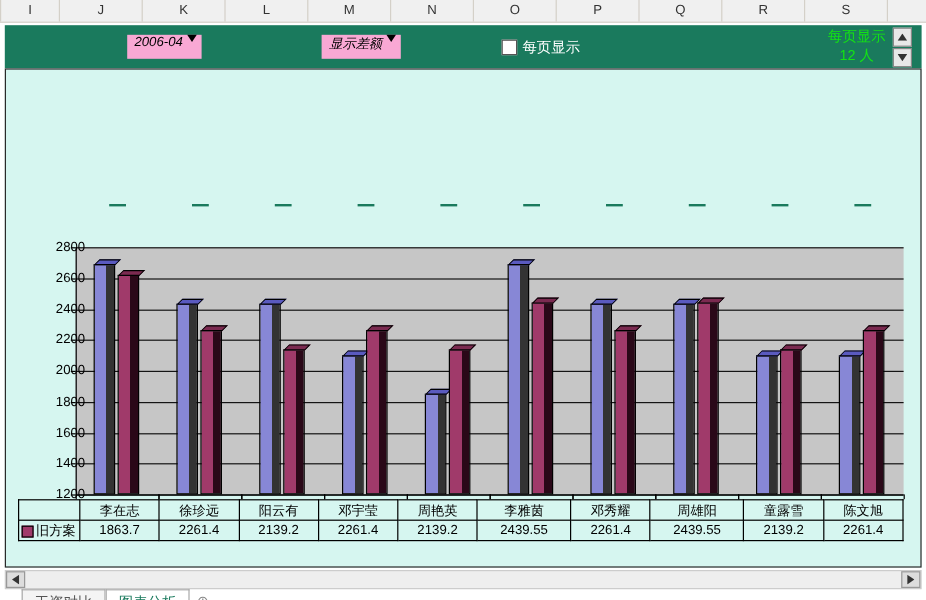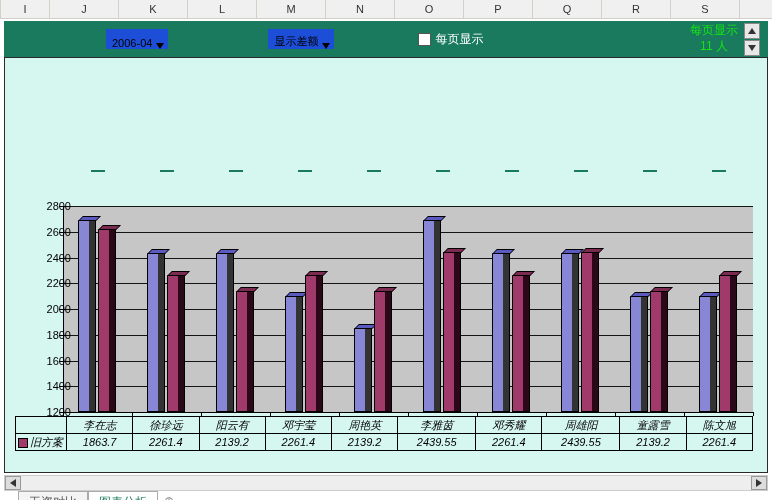--- a/index.html
+++ b/index.html
@@ -1,20 +1,20 @@
 <!DOCTYPE html>
 <html><head>
 <meta charset="utf-8">
 <style>
   html,body{margin:0;padding:0;width:772px;height:500px;font-family:"Microsoft YaHei",SimSun,Arial,sans-serif;font-size:11px;color:#000;background:#fff;overflow:hidden;}
   .col-headers{display:flex;height:18px;border-bottom:1px solid #d4d0c8;background:#f0f0f0;}
   .col-h{width:68px;text-align:center;line-height:18px;color:#333;border-right:1px solid #d4d0c8;font-size:11px;}
   .col-h:first-child{width:48px;border-left:1px solid #d4d0c8;}
   .control-bar{height:36px;background:#1a7a5d;margin:2px 4px 0 4px;display:flex;align-items:center;gap:6px;padding:0 8px;box-sizing:border-box;}
-  .dropdown{display:inline-flex;align-items:flex-end;background:#1d4ed8;height:20px;padding:0 4px 0 6px;font-size:11px;color:#000;}
+  .dropdown{display:inline-flex;align-items:flex-start;background:#f9a8d4;height:20px;padding:0 4px 0 6px;font-size:11px;color:#000;font-style:italic;}
   .dropdown .caret{margin-left:4px;border-left:4px solid transparent;border-right:4px solid transparent;border-top:6px solid #000;}
   .chk{display:inline-flex;align-items:center;gap:4px;color:#fff;font-size:12px;}
   .chkbox{width:11px;height:11px;background:#fff;border:1px solid #555;}
   .per-page{color:#14e314;font-size:12px;text-align:center;line-height:1.3;margin-left:17px;}
   .spinner{display:flex;flex-direction:column;gap:1px;}
   .spinner div{width:14px;height:14px;background:#e8e8e8;border:1px solid #888;display:flex;align-items:center;justify-content:center;}
   .spinner svg{width:8px;height:6px;}
   .chart-frame{margin:0 4px;border:1px solid #2a2a2a;background:#d6f6f0;height:416px;position:relative;box-sizing:border-box;}
   .plot-area{position:absolute;left:58px;top:148px;width:690px;height:206px;background:#c6c6c6;}
   .gridline{position:absolute;left:0;width:100%;height:1px;background:#000;opacity:.9;}
@@ -23,21 +23,21 @@
   .axis-x{position:absolute;left:58px;top:354px;width:690px;height:1px;background:#000;}
   .axis-y{position:absolute;left:58px;top:148px;width:1px;height:206px;background:#000;}
   .cat-slot{position:absolute;top:0;height:100%;}
   .cat-tick{position:absolute;left:0;top:100%;width:1px;height:4px;background:#000;}
   .bar{position:absolute;bottom:0;width:18px;}
   .bar.new{background:linear-gradient(90deg,#8787d6 0%,#8787d6 60%,#333 60%,#333 100%);border:1px solid #000;box-sizing:border-box;}
   .bar.new::before{content:"";position:absolute;left:-1px;right:-1px;top:-5px;height:5px;background:#5a5abf;border:1px solid #000;transform:skewX(-45deg);transform-origin:bottom;box-sizing:border-box;}
   .bar.old{background:linear-gradient(90deg,#a03a6a 0%,#a03a6a 60%,#2a0818 60%,#2a0818 100%);border:1px solid #000;box-sizing:border-box;}
   .bar.old::before{content:"";position:absolute;left:-1px;right:-1px;top:-5px;height:5px;background:#7b2a50;border:1px solid #000;transform:skewX(-45deg);transform-origin:bottom;box-sizing:border-box;}
   .floating-dash{position:absolute;width:14px;height:2px;background:#1a7a5d;}
-  .data-table{position:absolute;left:10px;top:358px;width:738px;border-collapse:collapse;font-size:11px;font-style:italic;}
+  .data-table{position:absolute;left:10px;top:358px;width:738px;border-collapse:collapse;font-size:11px;}
   .data-table td,.data-table th{border:1px solid #000;text-align:center;height:16px;padding:0;font-weight:normal;}
   .data-table .lh{width:48px;text-align:left;padding-left:2px;}
   .lg-sq{display:inline-block;width:8px;height:8px;margin-right:2px;vertical-align:middle;border:1px solid #000;}
   .lg-new{background:#8787d6;}
   .lg-old{background:#a03a6a;}
   .hscroll{margin:2px 4px 0 4px;height:14px;background:#eee;border:1px solid #ccc;position:relative;}
   .hscroll .btn{position:absolute;top:0;width:14px;height:12px;background:#ddd;border:1px solid #999;display:flex;align-items:center;justify-content:center;}
   .hscroll .btn.l{left:0;} .hscroll .btn.r{right:0;}
   .tabs{display:flex;align-items:center;height:20px;padding-left:18px;gap:0;font-size:12px;}
   .tab{padding:2px 10px;border:1px solid #aaa;border-bottom:none;background:#f4f4f4;color:#555;position:relative;top:1px;}
@@ -73,21 +73,21 @@
     <span class="caret"></span>
   </div>
   <div style="width:72px"></div>
   <label class="chk">
     <span class="chkbox"></span>
     <span>每页显示</span>
   </label>
   <div style="flex:1"></div>
   <div class="per-page">
     <div>每页显示</div>
-    <div>11 人</div>
+    <div>12 人</div>
   </div>
   <div class="spinner">
     <div>
         <svg viewBox="0 0 8 6">
           <path d="M4 0 L8 6 L0 6 Z" fill="#333"></path>
         </svg>
       </div>
     <div>
         <svg viewBox="0 0 8 6">
           <path d="M4 6 L8 0 L0 0 Z" fill="#333"></path>

